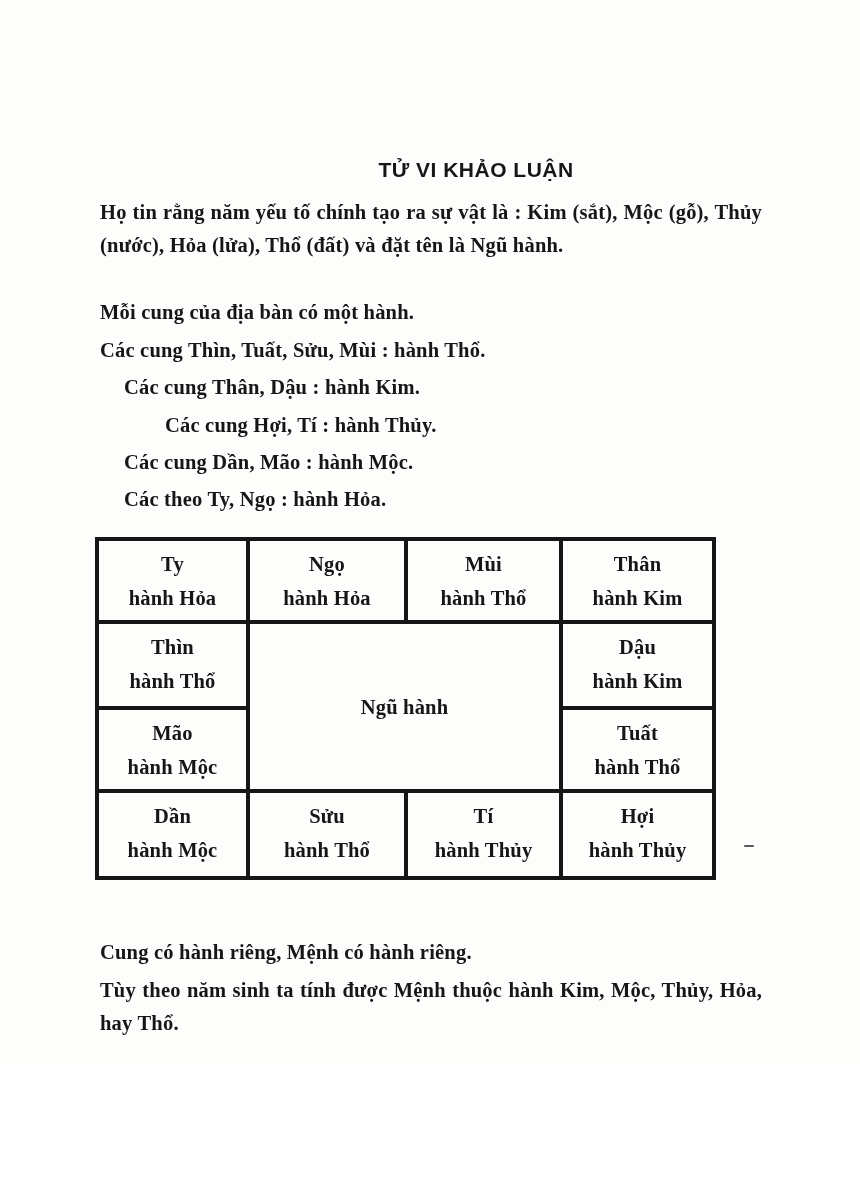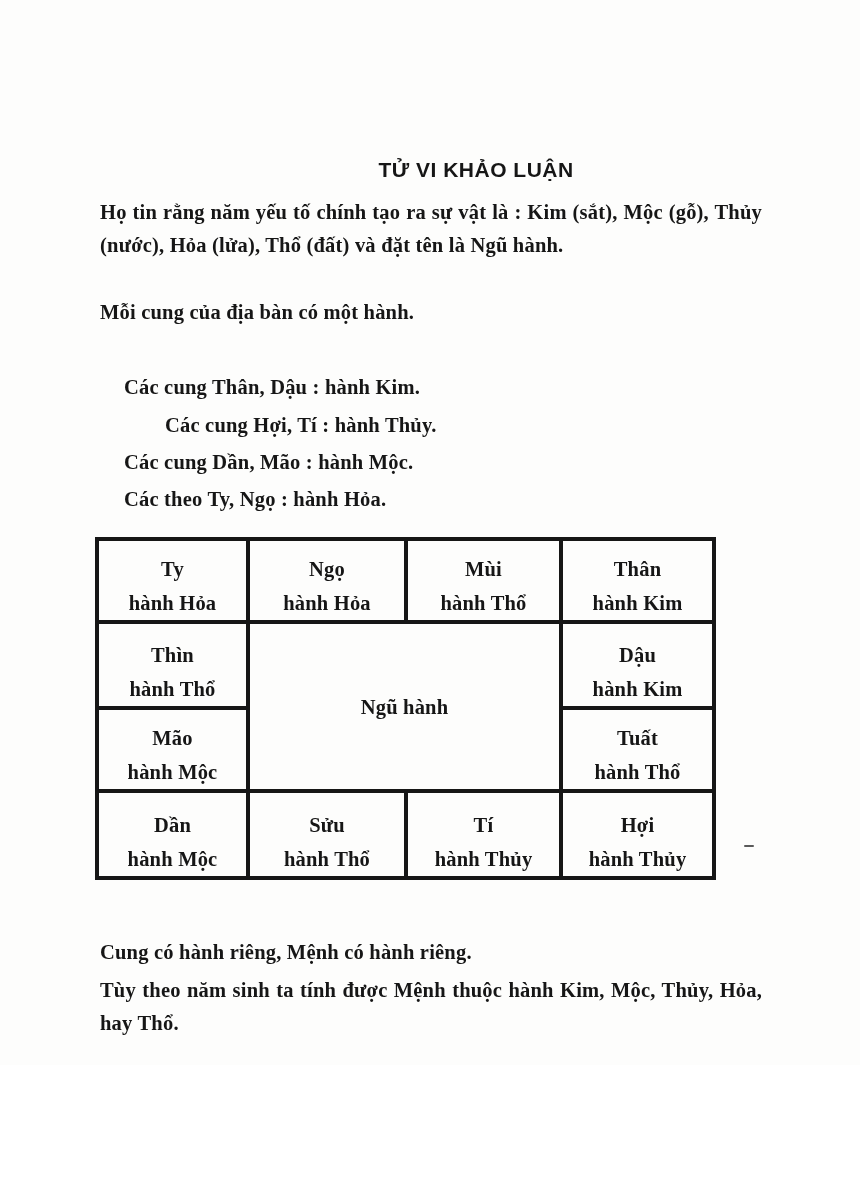--- a/index.html
+++ b/index.html
@@ -54,21 +54,21 @@
     grid-template-columns:151px 158px 155px 153px;
     grid-template-rows:83px 86px 83px 87px;
     border:2px solid var(--ink);
     background:var(--paper);
   }
   .cell{
     border:2px solid var(--ink);
     display:flex;
     flex-direction:column;
     align-items:center;
-    justify-content:flex-end;
+    justify-content:flex-start;
     padding-top:6px;
     font-size:20.5px;
     font-weight:bold;
     letter-spacing:0.2px;
   }
   .cell .line{line-height:34px;white-space:nowrap;}
   .center-cell{
     grid-column:2/4;
     grid-row:2/4;
     justify-content:center;
@@ -90,20 +90,21 @@
 </style>
 </head>
 <body>
 
 <div class="page">
 
   <div class="doc-title">TỬ VI KHẢO LUẬN</div>
 
   <div class="para p-moicung">Mỗi cung của địa bàn có một hành.</div>
   <div class="para justified p-intro">Họ tin rằng năm yếu tố chính tạo ra sự vật là : Kim (sắt), Mộc (gỗ), Thủy (nước), Hỏa (lửa), Thổ (đất) và đặt tên là Ngũ hành.</div>
+  <div class="para p-tho">Các cung Thìn, Tuất, Sửu, Mùi : hành Thổ.</div>
   <div class="para indented p-kim">Các cung Thân, Dậu : hành Kim.</div>
   <div class="para indented p-thuy">Các cung Hợi, Tí : hành Thủy.</div>
   <div class="para indented p-moc">Các cung Dần, Mão : hành Mộc.</div>
   <div class="para indented p-hoa">Các theo Ty, Ngọ : hành Hỏa.</div>
 
   <div class="zodiac-table">
 
     <div class="cell">
       <div class="line">Ty</div>
       <div class="line">hành Hỏa</div>

